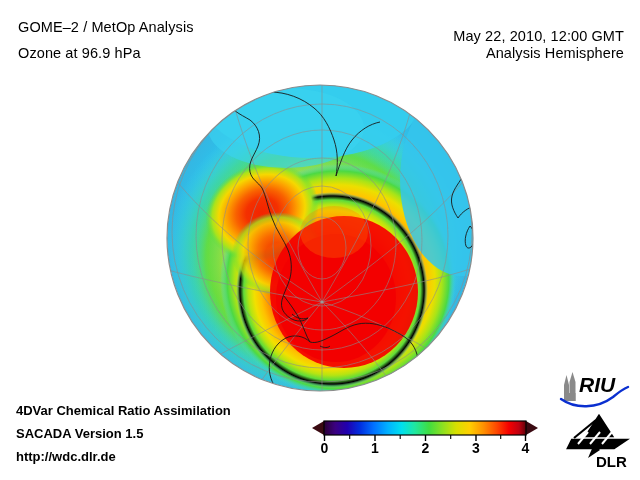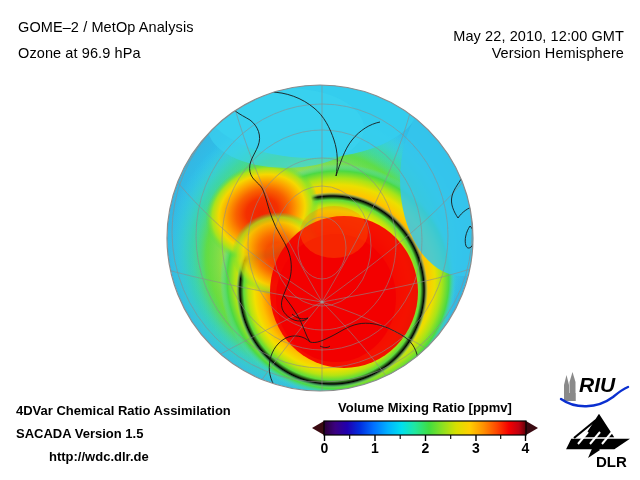--- a/index.html
+++ b/index.html
@@ -33,21 +33,21 @@
   .footer-text {
     position: absolute;
     left: 16px;
     font-weight: bold;
     font-size: 13px;
     color: #000000;
     white-space: nowrap;
   }
   #footer-line1 { top: 403px; }
   #footer-line2 { top: 426px; }
-  #footer-line3 { top: 449px; margin-left: 33px; }
+  #footer-line3 { top: 449px; }
 
   
   #globe-wrap {
     position: absolute;
     left: 166px;
     top: 84px;
     width: 308px;
     height: 308px;
   }
   #globe-svg { display: block; }
@@ -107,21 +107,21 @@
     width: 68px;
     height: 58px;
   }
 </style>
 </head>
 <body>
 
 <div class="hdr" id="hdr-title-line1">GOME–2 / MetOp Analysis</div>
 <div class="hdr" id="hdr-title-line2">Ozone at 96.9 hPa</div>
 <div class="hdr" id="hdr-date">May 22, 2010, 12:00 GMT</div>
-<div class="hdr" id="hdr-region">Version Hemisphere</div>
+<div class="hdr" id="hdr-region">Analysis Hemisphere</div>
 
 <div id="globe-wrap">
 <svg id="globe-svg" width="308" height="308" viewBox="0 0 308 308" xmlns="http://www.w3.org/2000/svg">
   <defs>
     <clipPath id="globeClip">
       <circle cx="154" cy="154" r="153"></circle>
     </clipPath>
 
     <radialGradient id="gRim" cx="50%" cy="50%" r="50%">
       <stop offset="0%" stop-color="#3fd8ef"></stop>
@@ -275,21 +275,20 @@
 
   <circle cx="154" cy="154" r="153" fill="none" stroke="#8c8c8c" stroke-width="1.2"></circle>
 </svg>
 </div>
 
 <div class="footer-text" id="footer-line1">4DVar Chemical Ratio Assimilation</div>
 <div class="footer-text" id="footer-line2">SACADA Version 1.5</div>
 <div class="footer-text" id="footer-line3">http://wdc.dlr.de</div>
 
 <div id="colorbar-block">
-  <div id="colorbar-title">Volume Mixing Ratio [ppmv]</div>
 
   <svg id="colorbar-svg" width="238" height="24" viewBox="0 0 238 24" xmlns="http://www.w3.org/2000/svg">
     <defs>
       <linearGradient id="cbGrad" x1="0%" y1="0%" x2="100%" y2="0%">
         <stop offset="0.000" stop-color="#2a0033"></stop>
         <stop offset="0.055" stop-color="#3b0080"></stop>
         <stop offset="0.115" stop-color="#2000b0"></stop>
         <stop offset="0.180" stop-color="#0030e0"></stop>
         <stop offset="0.245" stop-color="#0070ff"></stop>
         <stop offset="0.315" stop-color="#00b0ff"></stop>

